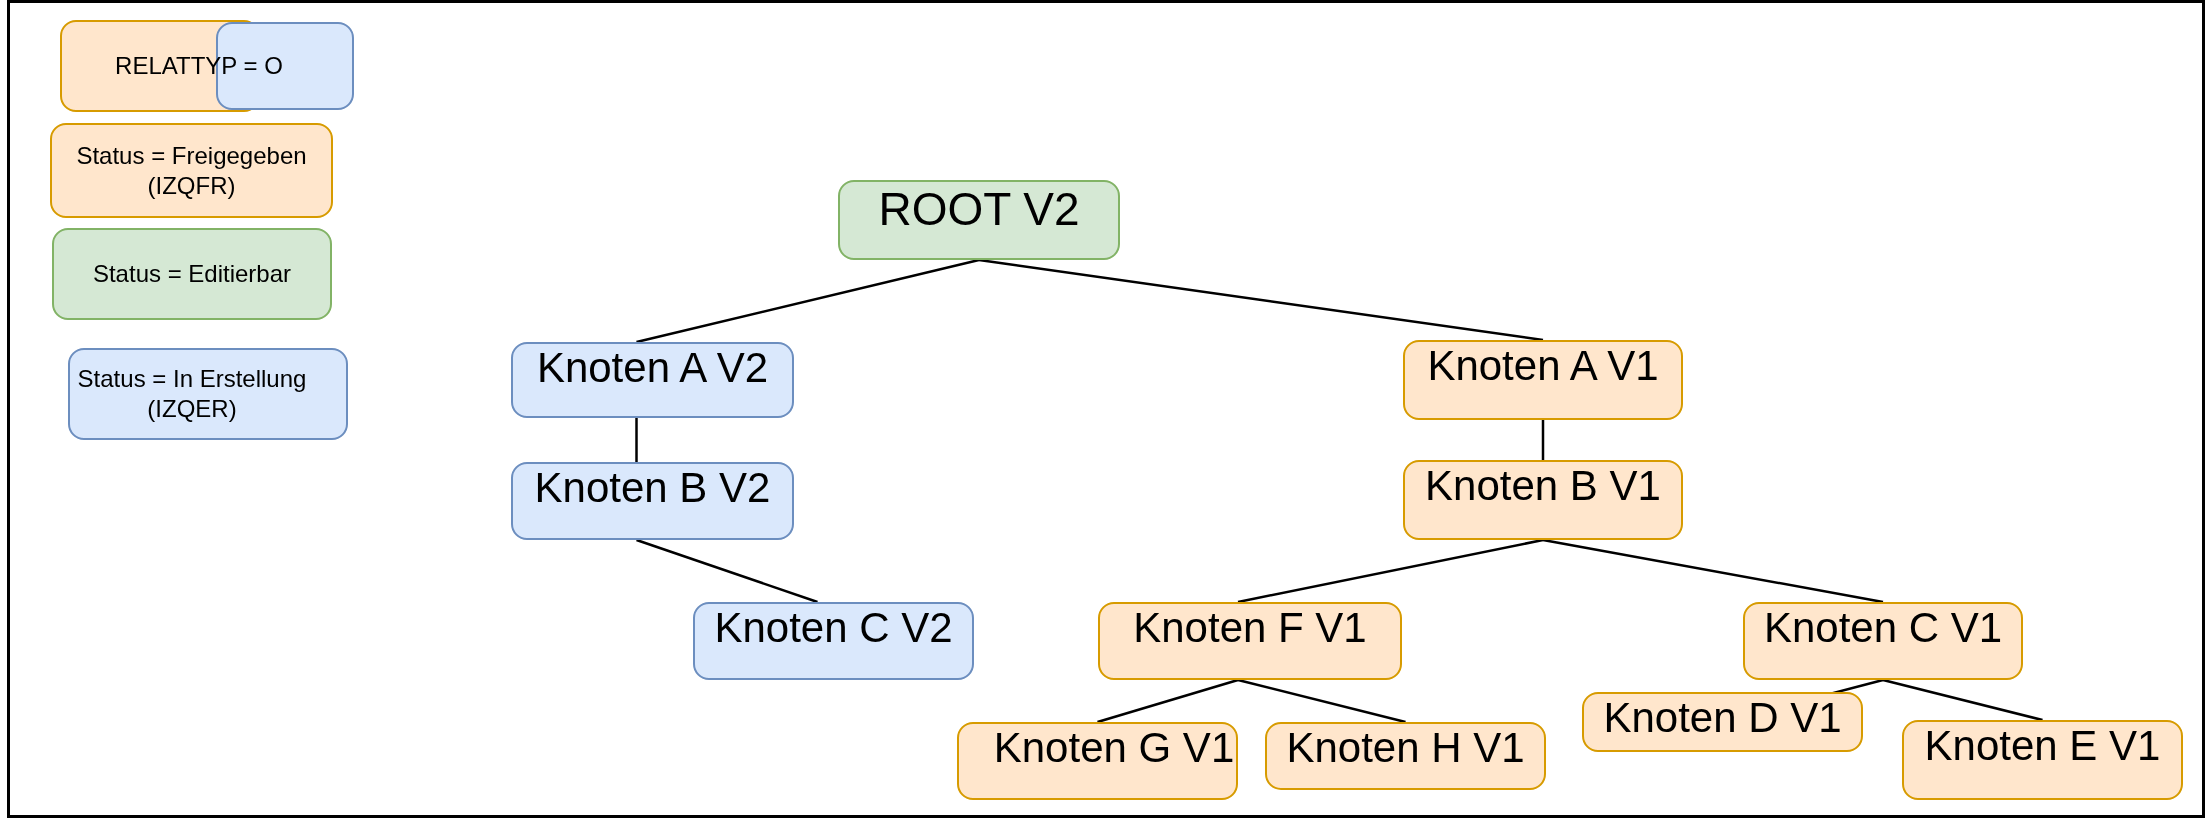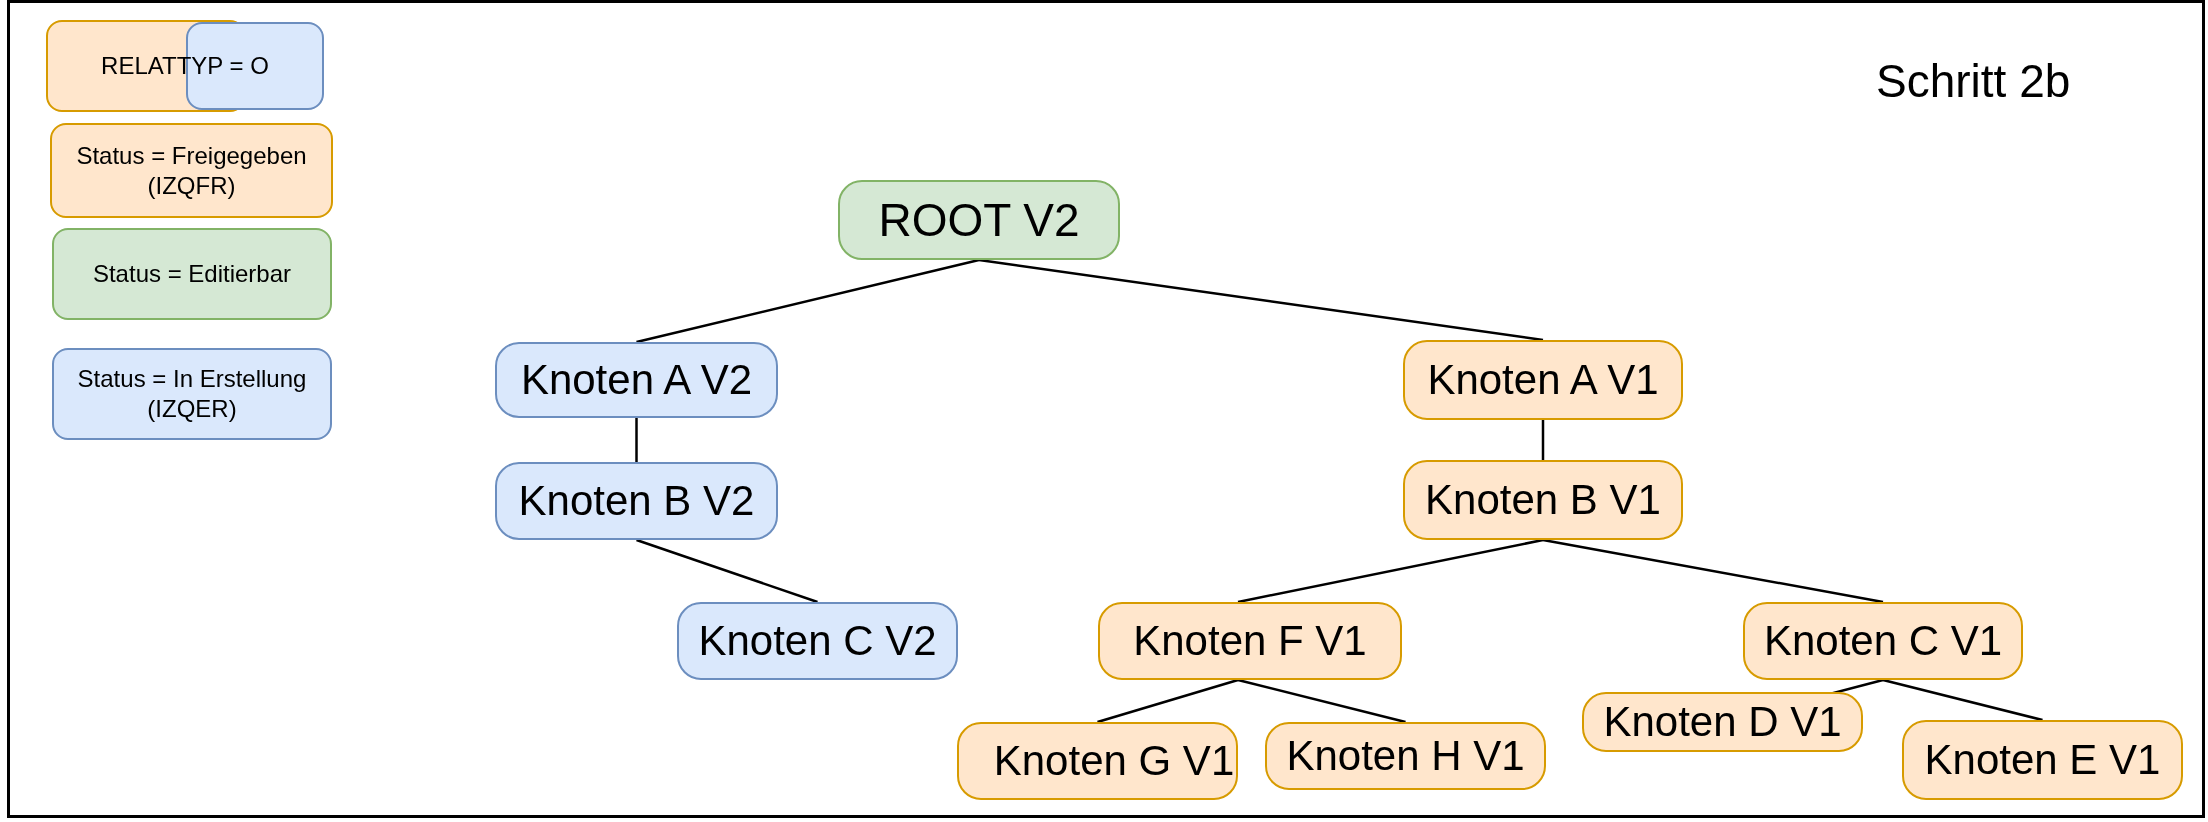--- a/index.html
+++ b/index.html
@@ -32,29 +32,28 @@
     width: 2208px; height: 822px;
   }
   svg.edges line {
     stroke: var(--edge, #000);
     stroke-width: 2.5;
   }
   .node {
     position: absolute;
     box-sizing: border-box;
     display: flex;
-    align-items: center;
     justify-content: center;
     border: 2.5px solid;
-    border-radius: 24px;
+    border-radius: 16px;
     font-size: 42px;
     white-space: nowrap;
   }
   .node.orange, .legend-box.orange { background: var(--orange-fill); border-color: var(--orange-stroke); }
-  .node.blue,   .legend-box.blue   { background: var(--blue-fill);   border-color: var(--blue-stroke); }
+  .node.blue,   .legend-box.blue   { background: var(--blue-fill);   border-color: var(--blue-stroke); margin-left: 16px; }
   .node.green,  .legend-box.green  { background: var(--green-fill);  border-color: var(--green-stroke); }
   .legend-item { position: absolute; }
   .legend-box {
     position: absolute;
     box-sizing: border-box;
     border: 2.5px solid;
     border-radius: 16px;
   }
   .legend-label {
     position: absolute;
@@ -79,21 +78,21 @@
       <line x1="636.5" y1="540" x2="817.5" y2="602"></line>
       <line x1="1543" y1="420" x2="1543" y2="460"></line>
       <line x1="1543" y1="540" x2="1238" y2="602"></line>
       <line x1="1543" y1="540" x2="1883" y2="602"></line>
       <line x1="1238" y1="680" x2="1097.5" y2="722"></line>
       <line x1="1238" y1="680" x2="1405.5" y2="722"></line>
       <line x1="1883" y1="680" x2="1722.5" y2="722"></line>
       <line x1="1883" y1="680" x2="2042.5" y2="720"></line>
     </svg>
   <div id="legend">
-      <div class="legend-item" style="left: 46px; top: 20px; width: 278px; height: 92px;">
+      <div class="legend-item" style="left: 60px; top: 20px; width: 278px; height: 92px;">
         <div class="legend-box orange" style="left: 0px; top: 0px; width: 200px; height: 92px;"></div>
         <div class="legend-box blue" style="left: 140px; top: 2px; width: 138px; height: 88px;"></div>
         <div class="legend-label">RELATTYP = O</div>
       </div>
       <div class="legend-item" style="left: 50px; top: 123px; width: 283px; height: 95px;">
         <div class="legend-box orange" style="left: 0px; top: 0px; width: 283px; height: 95px;"></div>
         <div class="legend-label">Status = Freigegeben
 (IZQFR)</div>
       </div>
       <div class="legend-item" style="left: 52px; top: 228px; width: 280px; height: 92px;">
@@ -137,15 +136,14 @@
       <div class="node orange" style="left: 1743px; top: 602px; width: 280px; height: 78px;">
         <span>Knoten C V1</span>
       </div>
       <div class="node orange" style="left: 1582px; top: 692px; width: 281px; height: 60px;">
         <span>Knoten D V1</span>
       </div>
       <div class="node orange" style="left: 1902px; top: 720px; width: 281px; height: 80px;">
         <span>Knoten E V1</span>
       </div>
     </div>
-  <div class="title">Schritt 2b</div>
   <div class="frame"></div>
 </div>
 
 </body></html>

